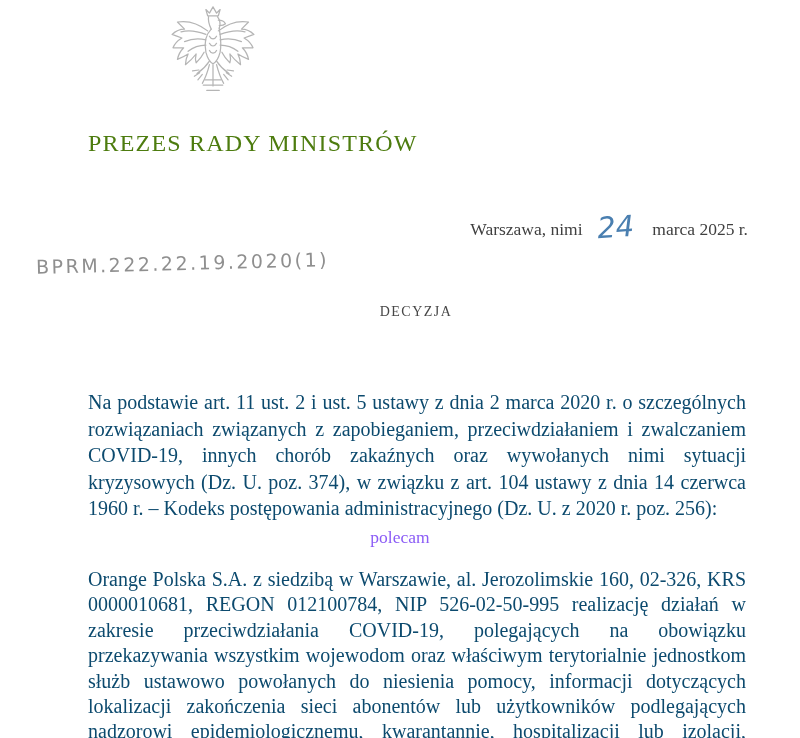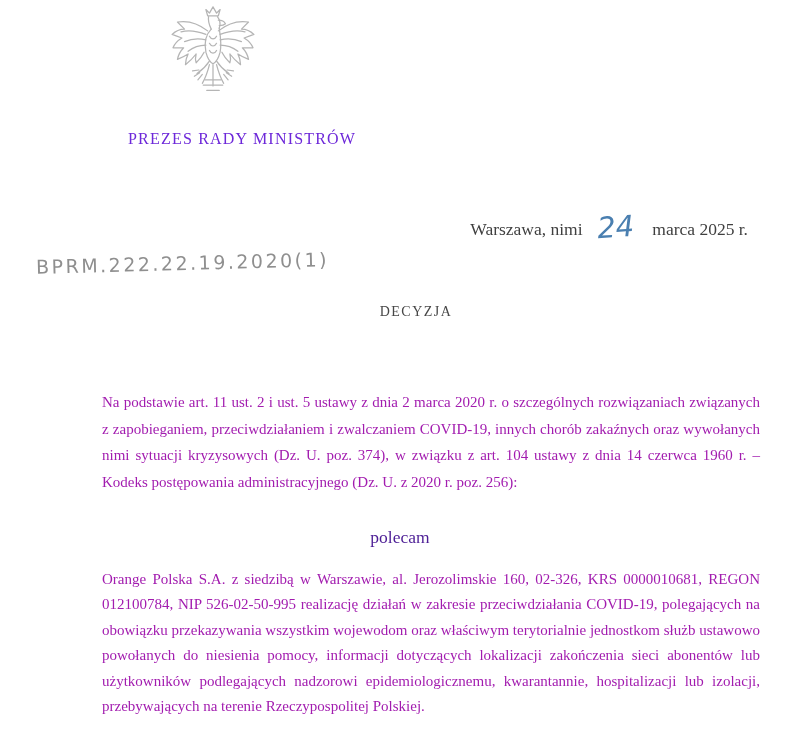--- a/index.html
+++ b/index.html
@@ -17,25 +17,24 @@
     position: absolute;
     left: 168px;
     top: 6px;
     width: 90px;
     height: 112px;
   }
   .office-title {
     position: absolute;
     left: 88px;
     top: 130px;
-    font-size: 16px;
+    font-size: 24px;
     letter-spacing: 1.2px;
-    color: #6d28d9;
+    color: #4d7c0f;
     white-space: nowrap;
-    margin-left: 40px;
   }
   .date-line {
     position: absolute;
     top: 219px;
     right: 52px;
     font-size: 17.5px;
     color: #3f3f3f;
     white-space: nowrap;
   }
   .date-line .day-handwritten {
@@ -64,35 +63,35 @@
     top: 304px;
     left: 16px;
     width: 100%;
     text-align: center;
     font-size: 14px;
     letter-spacing: 1.5px;
     color: #474747;
   }
   .para {
     position: absolute;
-    left: 102px;
+    left: 88px;
     width: 658px;
     text-align: justify;
-    font-size: 15px;
-    color: #a21caf;
+    font-size: 20px;
+    color: #0c4a6e;
   }
   .para-legal { top: 389px; line-height: 26.5px; }
   .directive-word {
     position: absolute;
     top: 527px;
     left: 0;
     width: 100%;
     text-align: center;
     font-size: 17.5px;
-    color: #4c1d95;
+    color: #8b5cf6;
   }
   .para-order { top: 567px; line-height: 25.4px; }
 </style>
 </head>
 <body>
 
 <div class="page">
 
   <div class="emblem">
     <svg viewBox="0 0 100 126" width="90" height="112" aria-hidden="true">

